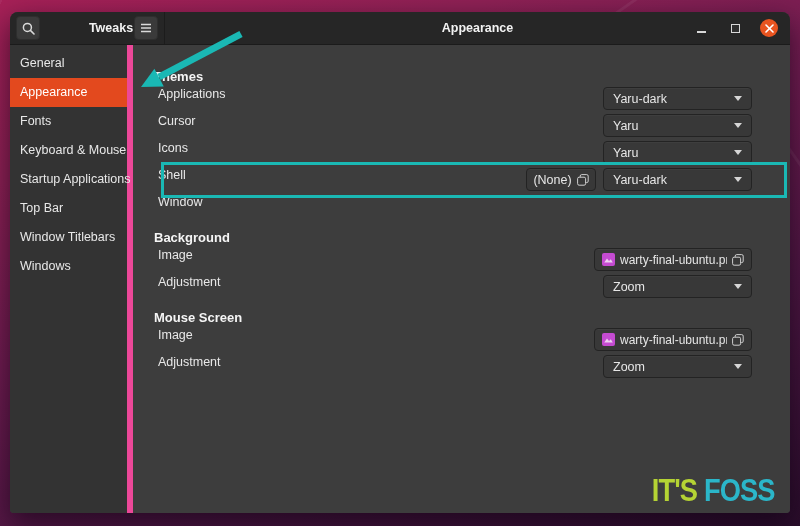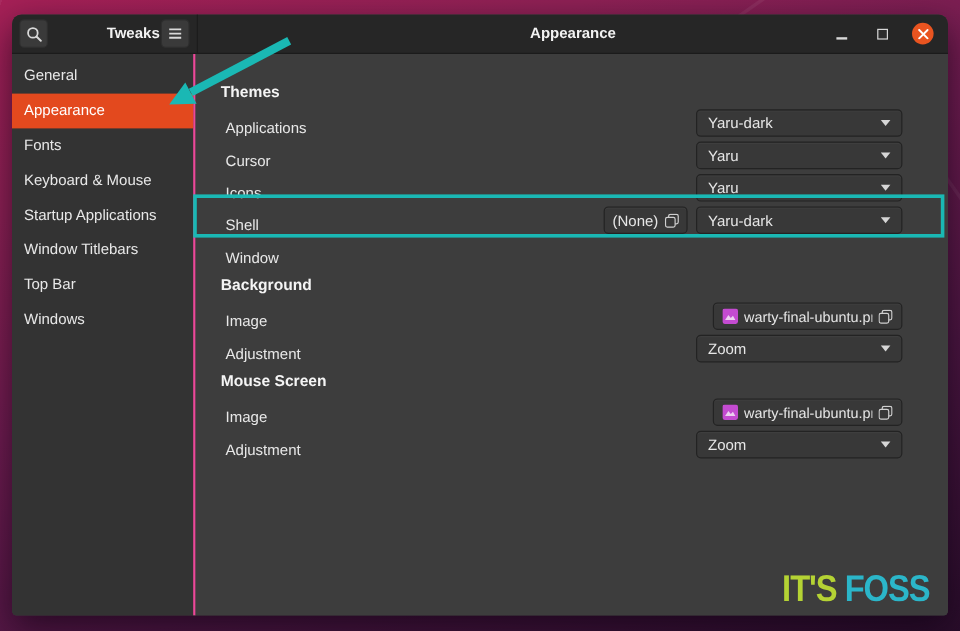--- a/index.html
+++ b/index.html
@@ -57,44 +57,44 @@
   .win-controls{
     margin-left:auto;display:flex;align-items:center;gap:16px;padding-right:12px;z-index:2;
   }
   .wc{width:18px;height:18px;display:flex;align-items:center;justify-content:center;cursor:pointer;}
   .wc-min-glyph{width:9px;height:2px;background:#d8d8d8;margin-top:7px;}
   .wc-max-glyph{width:9px;height:9px;border:1.5px solid #d8d8d8;background:#2e2e2e;}
   .wc-close{background:var(--close-orange);border-radius:50%;}
 
   .body-area{flex:1;display:flex;min-height:0;}
   .sidebar{
-    width:153px;flex-shrink:0;background:#333333;border-right:2px solid #ec4899;
+    width:123px;flex-shrink:0;background:#333333;border-right:6px solid #ec4899;
     padding-top:4px;color:#e8e8e8;font-size:12.5px;
   }
   .side-item{
     height:29px;line-height:29px;padding-left:10px;cursor:pointer;white-space:nowrap;
   }
   .side-item.selected{background:var(--accent-orange);color:#ffffff;}
 
   .content{
     flex:1;position:relative;background:#3d3d3d;color:#e8e8e8;
     padding:14px 38px 0 21px;font-size:12.5px;
   }
   .section-title{font-weight:bold;font-size:13px;color:#f5f5f5;margin:8px 0 3px 0;}
   .section-title.first{margin-top:10px;}
-  .row{height:27px;display:flex;align-items:flex-end;}
+  .row{height:27px;display:flex;align-items:flex-start;}
   .row-label{padding-left:4px;}
   .row-controls{margin-left:auto;display:flex;align-items:center;gap:7px;}
 
   .select,.mini-btn,.filebtn{
     background:#383838;border:1px solid #232323;border-radius:4px;height:23px;
     display:flex;align-items:center;color:#e6e6e6;cursor:pointer;
     box-shadow:inset 0 1px 0 rgba(255,255,255,0.03);
   }
-  .select{width:172px;padding:0 9px;}
+  .select{width:149px;padding:0 9px;}
   .select-value{flex:1;font-size:12.5px;white-space:nowrap;overflow:hidden;}
   .caret{width:0;height:0;border-left:4px solid transparent;border-right:4px solid transparent;border-top:5px solid #d6d6d6;margin-left:6px;}
   .mini-btn{width:70px;padding:0 7px;justify-content:center;gap:5px;}
   .filebtn{width:158px;padding:0 7px;gap:5px;}
   .fname{flex:1;font-size:12px;white-space:nowrap;overflow:hidden;}
   .icon-svg{display:block;flex-shrink:0;}
 
   
   .shell-highlight{
     position:absolute;left:151px;top:150px;width:626px;height:36px;
@@ -155,22 +155,22 @@
     </div>
   </div>
 
   <div class="body-area">
     <div class="sidebar">
       <div class="side-item">General</div>
       <div class="side-item selected">Appearance</div>
       <div class="side-item">Fonts</div>
       <div class="side-item">Keyboard &amp; Mouse</div>
       <div class="side-item">Startup Applications</div>
+      <div class="side-item">Top Bar</div>
       <div class="side-item">Window Titlebars</div>
-      <div class="side-item">Top Bar</div>
       <div class="side-item">Windows</div>
     </div>
 
     <div class="content">
       <div class="section-title first">Themes</div>
 
       <div class="row">
         <span class="row-label">Applications</span>
         <div class="row-controls">
           <div class="select">

